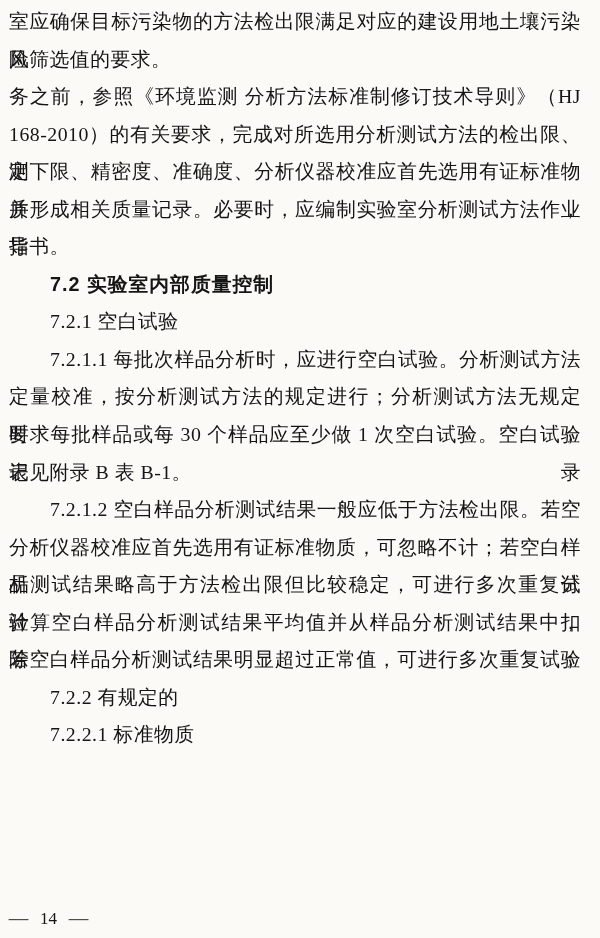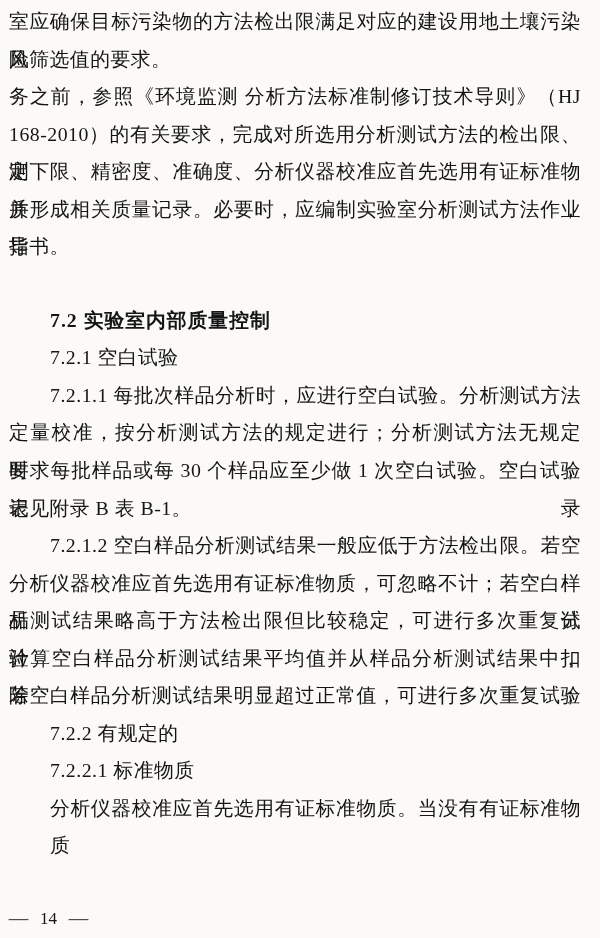--- a/index.html
+++ b/index.html
@@ -39,23 +39,22 @@
     text-align-last: justify;
   }
   .line.indent {
     padding-left: 41px;
   }
   .line.indent.fill {
     text-indent: 0;
   }
   .line.bold {
     font-weight: 700;
-    font-family: Liberation Serif, serif;
+    font-family: Liberation Sans, sans-serif;
     letter-spacing: 1px;
-    margin-top: 36px;
   }
   .footer {
     position: absolute;
     left: 10px;
     bottom: 9px;
     display: flex;
     align-items: center;
     gap: 13px;
     font-size: 17px;
   }
@@ -88,20 +87,19 @@
       <div class="line fill">定量校准，按分析测试方法的规定进行；分析测试方法无规定时，</div>
       <div class="line fill">要求每批样品或每 30 个样品应至少做 1 次空白试验。空白试验记录</div>
       <div class="line">表见附录 B 表 B-1。</div>
       <div class="line fill indent">7.2.1.2 空白样品分析测试结果一般应低于方法检出限。若空</div>
       <div class="line fill">分析仪器校准应首先选用有证标准物质，可忽略不计；若空白样品分</div>
       <div class="line fill">析测试结果略高于方法检出限但比较稳定，可进行多次重复试验，</div>
       <div class="line fill">计算空白样品分析测试结果平均值并从样品分析测试结果中扣除；</div>
       <div class="line fill">若空白样品分析测试结果明显超过正常值，可进行多次重复试验</div>
       <div class="line indent">7.2.2 有规定的</div>
       <div class="line indent">7.2.2.1 标准物质</div>
-      <div class="line fill indent">分析仪器校准应首先选用有证标准物质。当没有有证标准物质</div>
     </div>
   <div class="footer">
     <span class="dash">—</span>
     <span class="pagenum">14</span>
     <span class="dash">—</span>
   </div>
 </div>
 
 </body></html>

